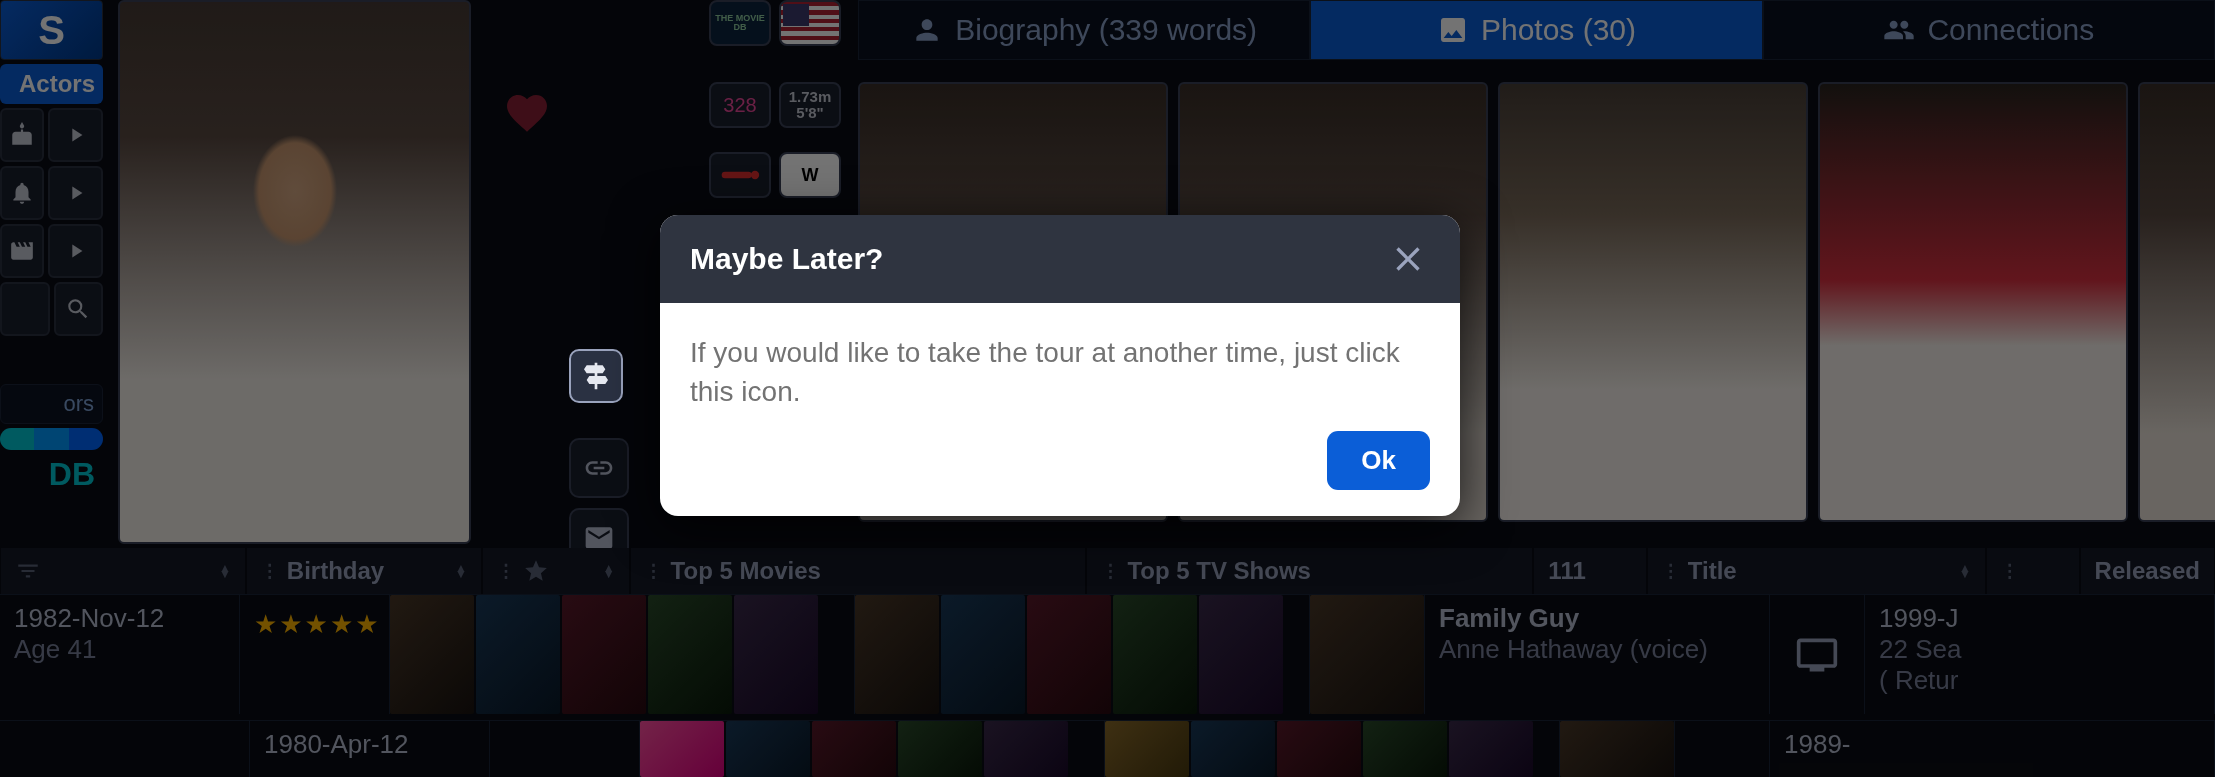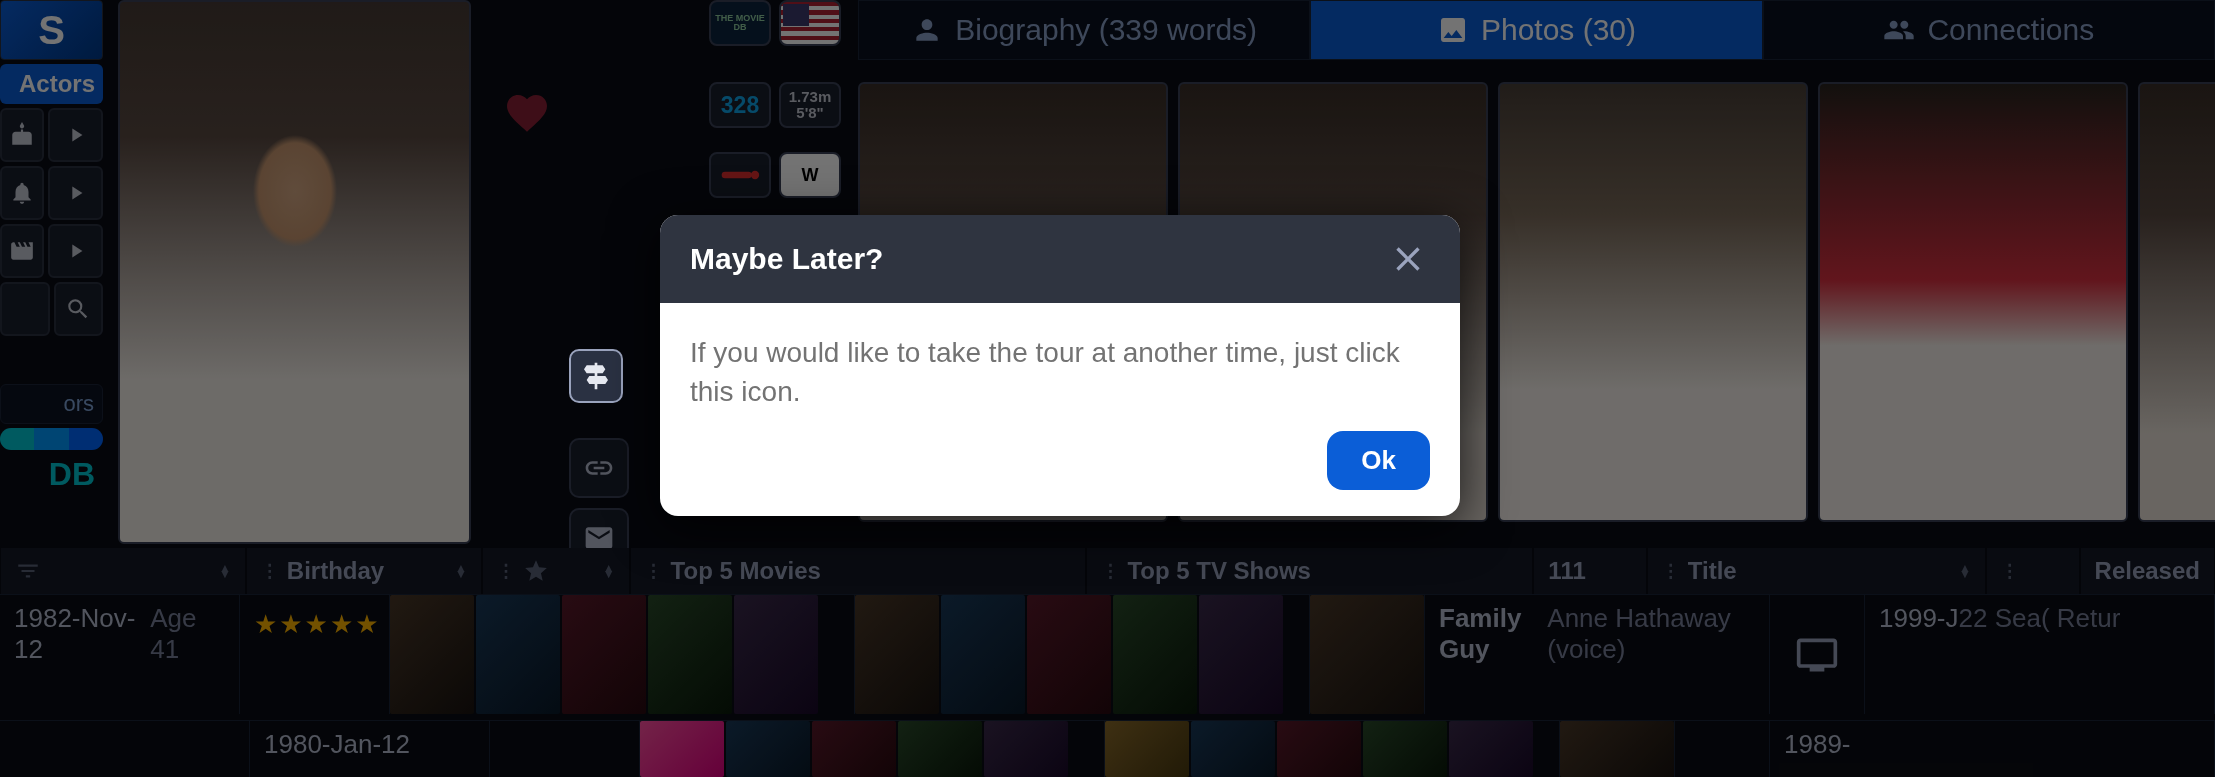--- a/index.html
+++ b/index.html
@@ -192,21 +192,21 @@
     line-height:1;
     flex-direction:column;
   }
   .badge-row2 {
     position: absolute;
     left: 709px;
     top: 82px;
     display: flex;
     gap: 8px;
   }
-  .badge.id { color: #0ea5e9; font-size: 23px; font-weight: 700; }
+  .badge.id { color: #ec4899; font-size: 20px; font-weight: 400; }
   .badge.height { font-size: 15px; line-height: 1.1; }
   .badge-row3 {
     position: absolute;
     left: 709px;
     top: 152px;
     display: flex;
     gap: 8px;
   }
   .badge.thermo svg{width:40px;height:28px;}
   .badge.wiki { background:#fff; color:#000; font-size:18px; font-weight:600;}
@@ -295,20 +295,21 @@
     border-top: 1px solid #1a2438;
   }
   .row1 { top: 594px; }
   .row2 { top: 720px; height:57px; }
   .cell {
     border-right: 1px solid #1a2438;
     padding: 8px 14px;
     font-size: 26px;
     color: #b5bcd0;
     display: flex;
+    flex-direction: column;
     justify-content: flex-start;
   }
   .cell .sub { color: #7a829c; }
   .stars { color: #ffb400; font-size: 26px; letter-spacing: 2px; }
   .poster-strip {
     display: flex;
     gap: 2px;
     height: 100%;
     overflow:hidden;
   }
@@ -392,21 +393,21 @@
   }
   .popover-footer {
     padding: 10px 30px 26px 30px;
     display: flex;
     justify-content: flex-end;
   }
   .popover-ok {
     background: #0b5ed7;
     color: #fff;
     border: none;
-    border-radius: 16px;
+    border-radius: 11px;
     padding: 14px 34px;
     font-size: 26px;
     font-weight: 600;
     cursor: pointer;
   }
 </style>
 </head>
 <body>
 
 <div class="sidebar">
@@ -621,21 +622,21 @@
   <div class="cell" style="flex:1">
     <div>1999-J</div>
     <div class="sub">22 Sea</div>
     <div class="sub">( Retur</div>
   </div>
 </div>
 
 <div class="row row2">
   <div class="cell" style="width:250px"></div>
   <div class="cell" style="width:240px">
-    <div>1980-Jan-12</div>
+    <div>1980-Apr-12</div>
   </div>
   <div class="cell" style="width:150px"></div>
   <div class="cell" style="width:465px;padding:0">
     <div class="poster-strip">
       <div class="poster" style="background:linear-gradient(135deg,#ff4fa0,#e00080)"></div>
       <div class="poster"></div>
       <div class="poster"></div>
       <div class="poster"></div>
       <div class="poster"></div>
     </div>

